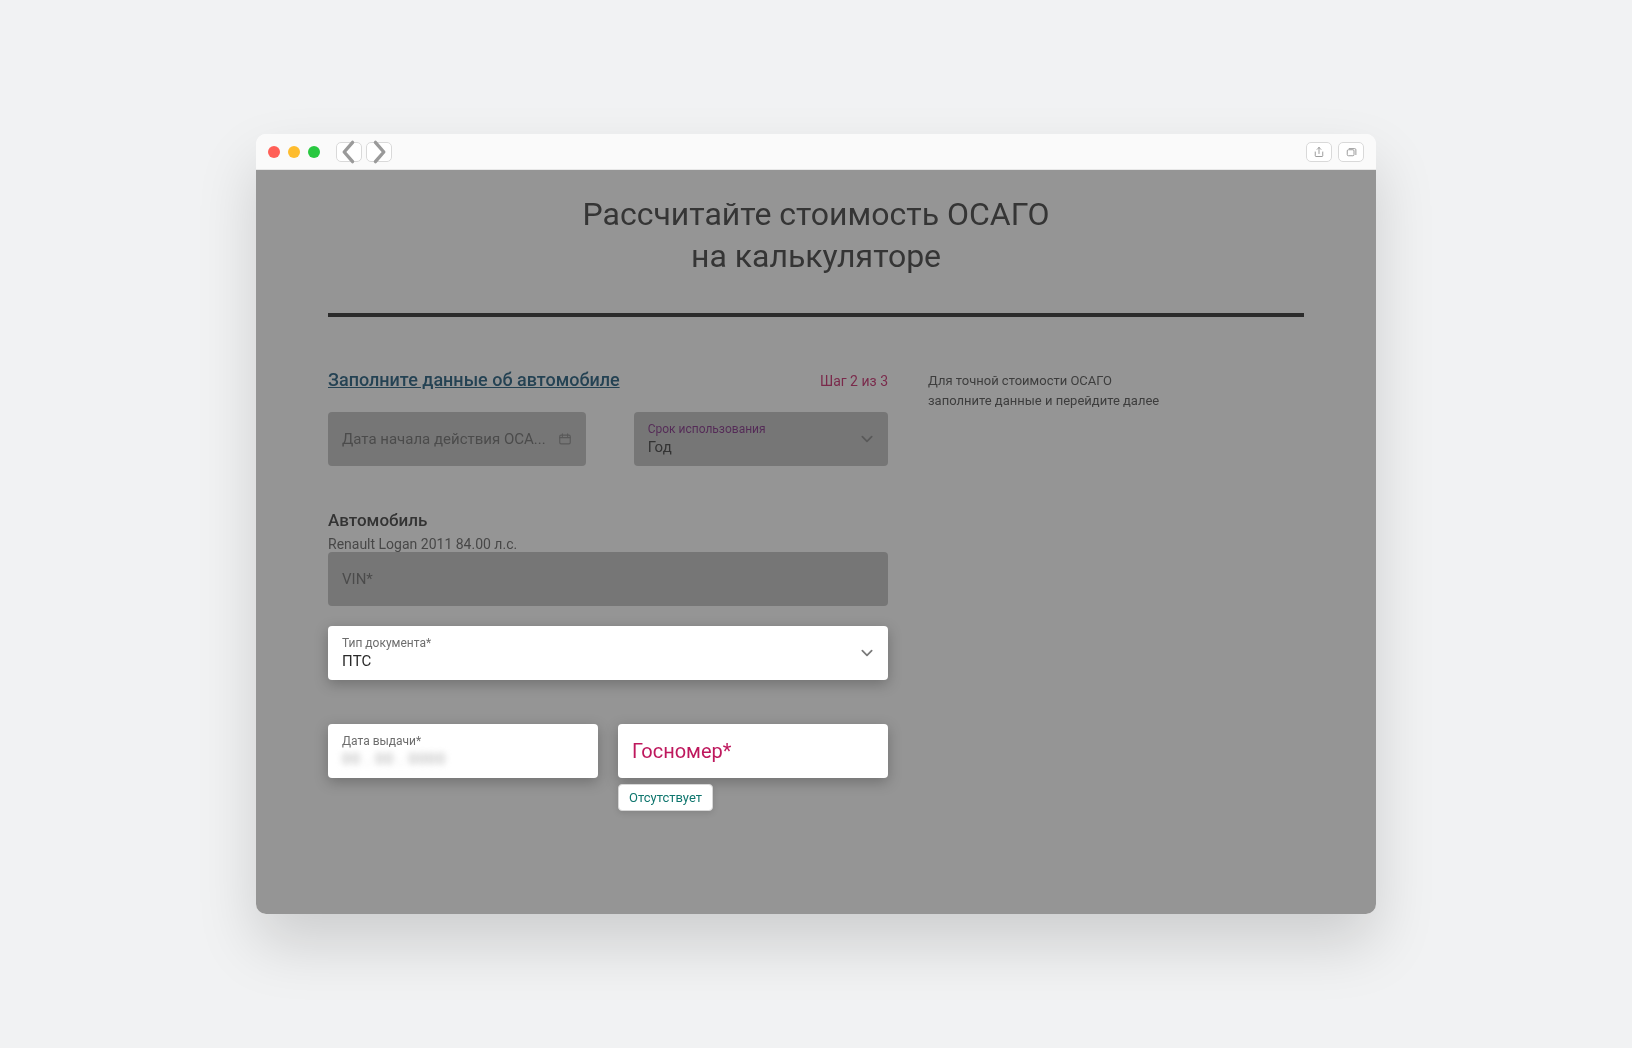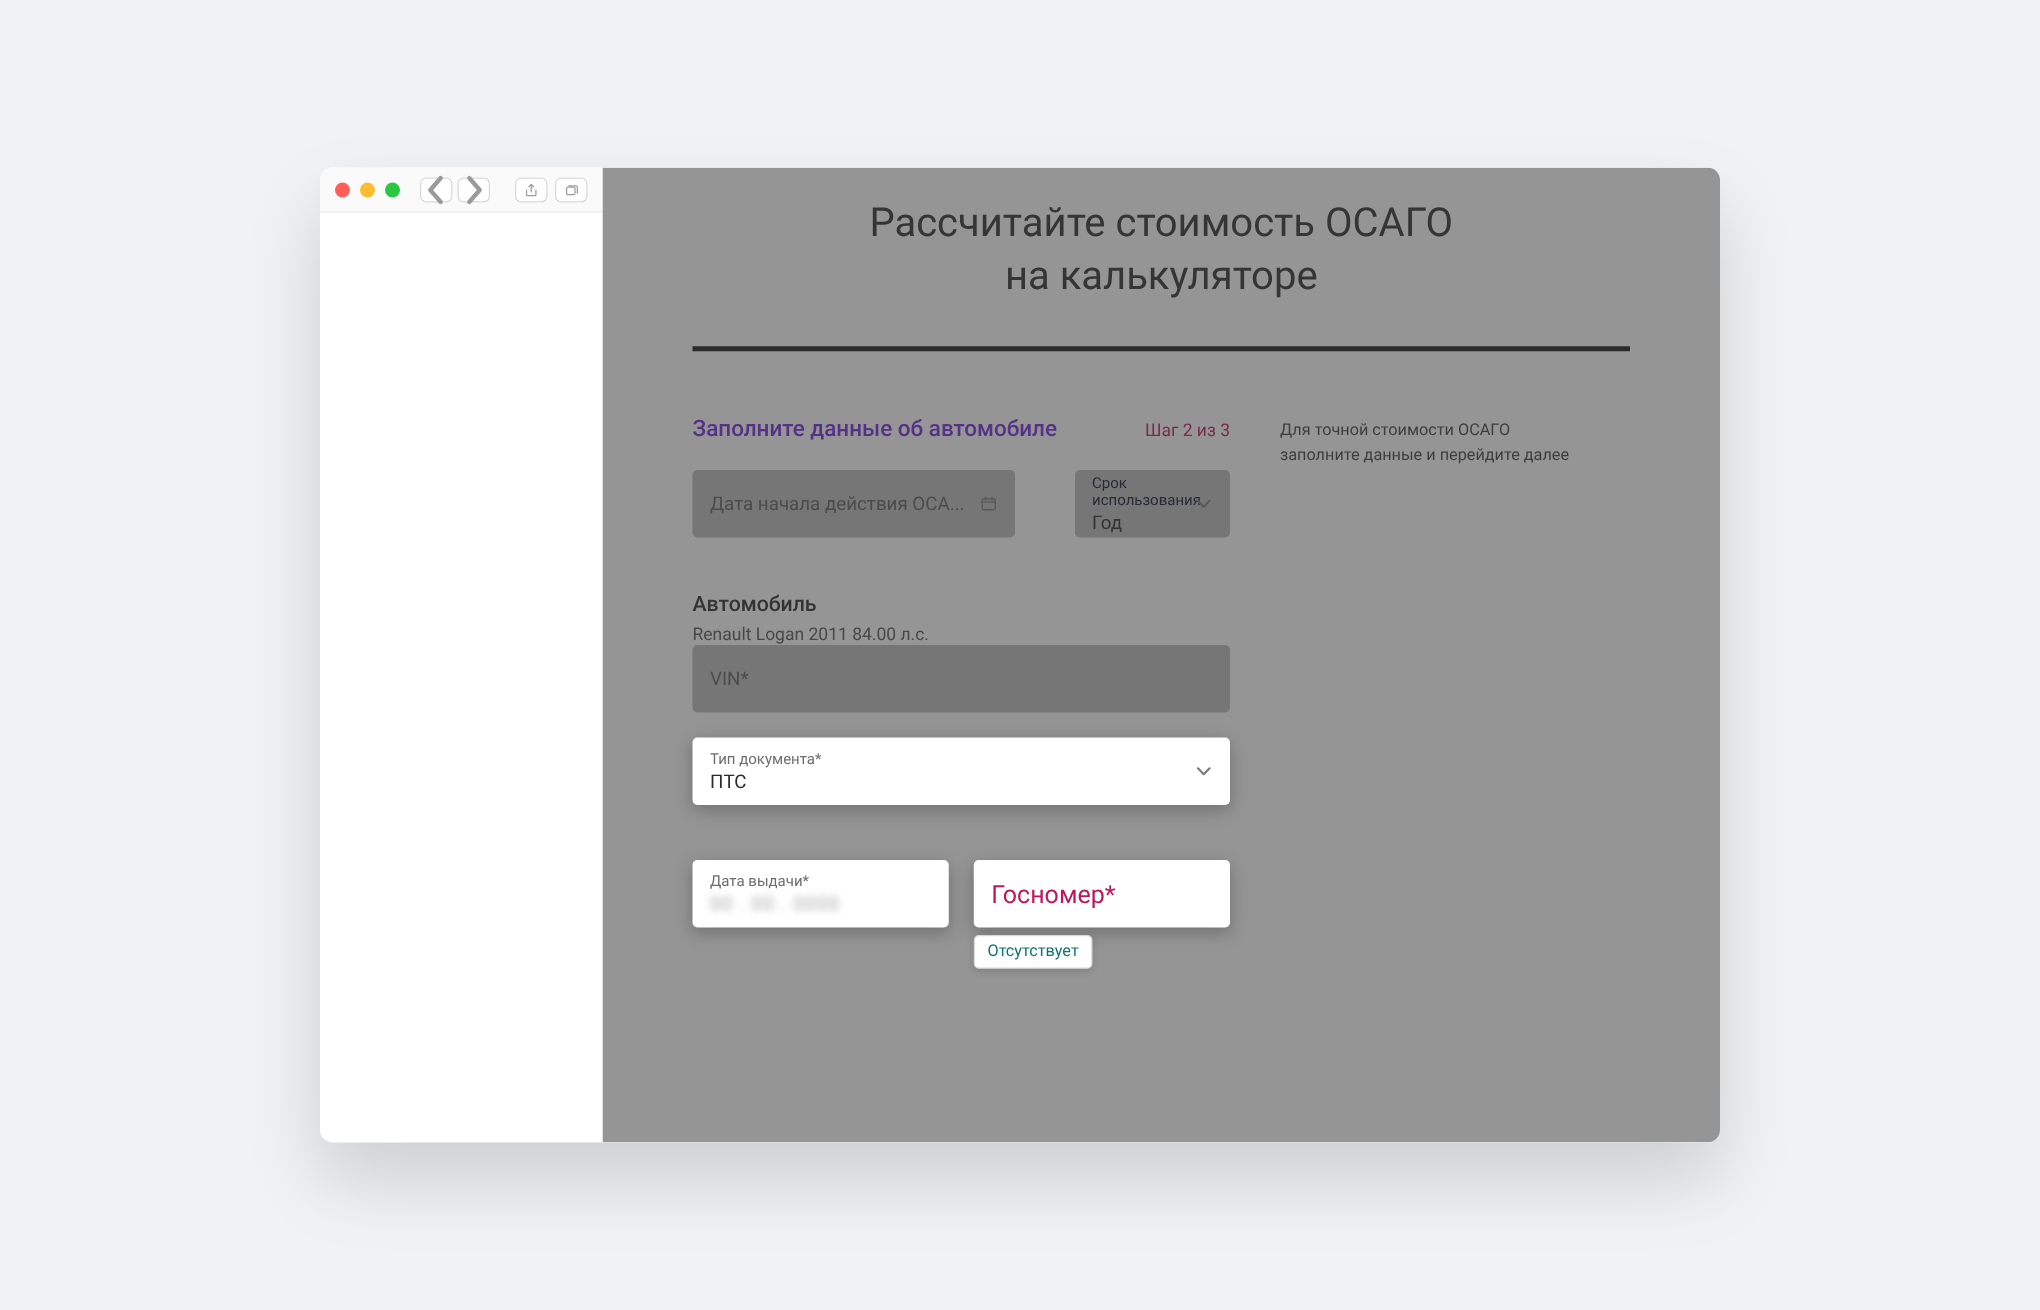--- a/index.html
+++ b/index.html
@@ -12,21 +12,21 @@
     justify-content: center;
   }
   .window {
     width: 1120px;
     height: 780px;
     background: #fff;
     border-radius: 10px;
     box-shadow: 0 30px 60px rgba(0,0,0,0.15);
     overflow: hidden;
     display: flex;
-    flex-direction: row;
+    flex-direction: column;
   }
   .titlebar {
     height: 36px;
     background: #fafafa;
     border-bottom: 1px solid #e7e7e7;
     display: flex;
     align-items: center;
     padding: 0 12px;
     gap: 10px;
   }
@@ -98,21 +98,22 @@
   }
   .form-header {
     display: flex;
     justify-content: space-between;
     align-items: baseline;
     margin-bottom: 22px;
   }
   .section-title {
     font-size: 18px;
     font-weight: 500;
-    color: #6d28d9;
+    color: #0c4a6e;
+    text-decoration: underline;
   }
   .step {
     font-size: 14px;
     color: #be185d;
     text-align: center;
   }
   .row {
     display: flex;
     gap: 20px;
     margin-bottom: 20px;
@@ -134,21 +135,21 @@
   .field.raised {
     background: #fff;
     box-shadow: 0 4px 14px rgba(0,0,0,0.25);
     position: relative;
     z-index: 10;
   }
   .field-label {
     font-size: 12px;
     color: #6d6d6d;
   }
-  .field.dim .field-label { color: #0f172a; }
+  .field.dim .field-label { color: #701a75; }
   .field-value {
     font-size: 15px;
     color: #2a2a2a;
     margin-top: 2px;
   }
   .field.dim .field-value { color: #2a2a2a; }
   .placeholder-only {
     font-size: 15px;
     color: #5c5c5c;
     white-space: nowrap;

